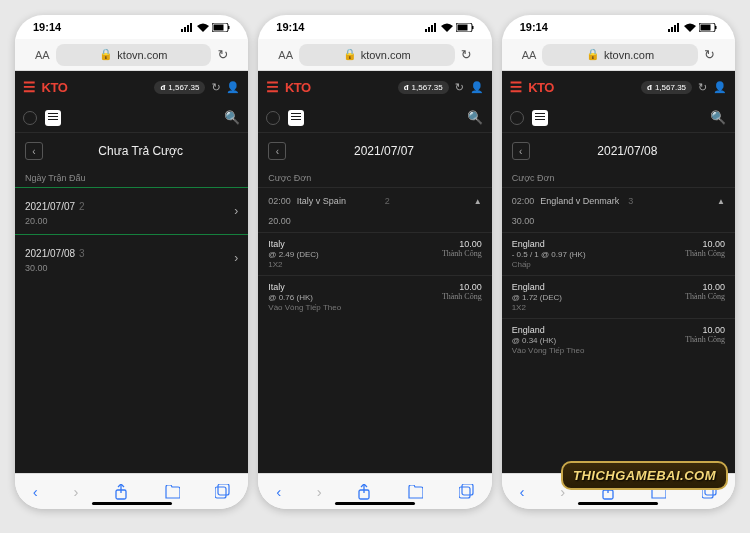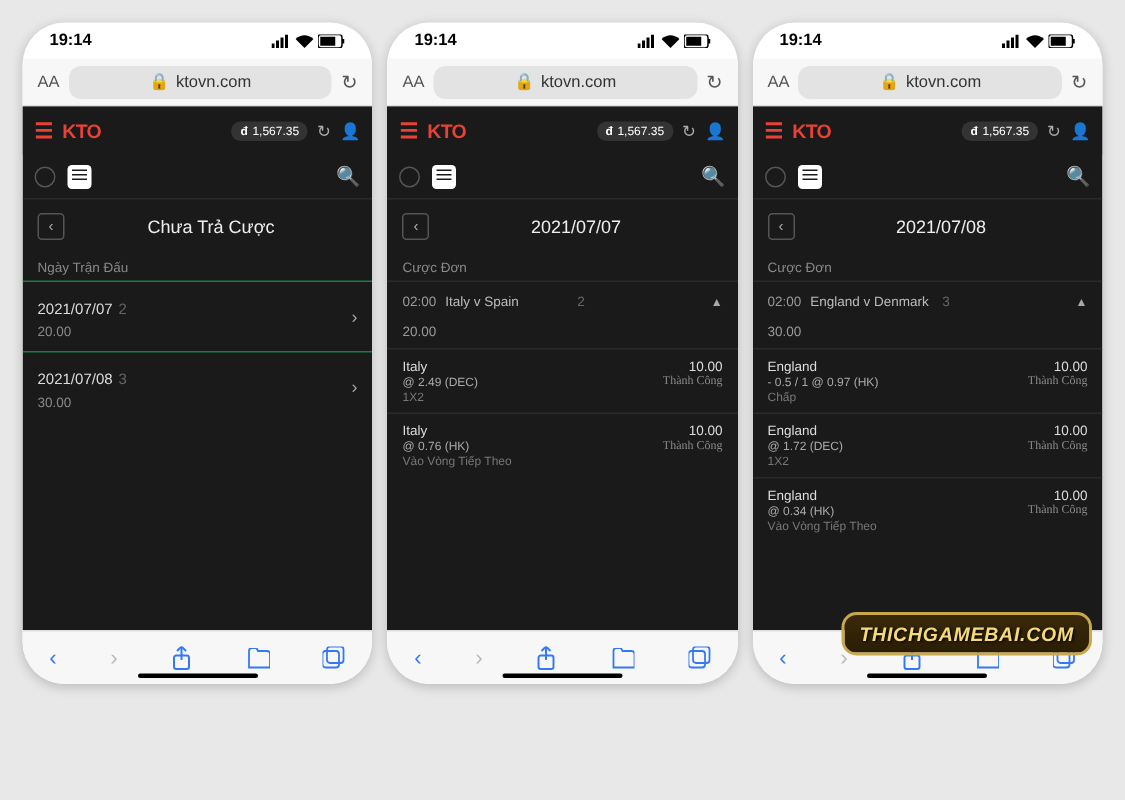--- a/index.html
+++ b/index.html
@@ -1,20 +1,20 @@
 <!DOCTYPE html>
 <html><head>
 <meta charset="utf-8">
 <style>
   * { margin: 0; padding: 0; box-sizing: border-box; }
   body { background: #e8e8e8; font-family: -apple-system, BlinkMacSystemFont, sans-serif; padding: 15px; display: flex; gap: 10px; justify-content: center; position: relative; }
-  .phone { width: 240px; height: 441px; background: #fff; border-radius: 28px; overflow: hidden; box-shadow: 0 2px 8px rgba(0,0,0,0.2); display: flex; flex-direction: column; position: relative; }
+  .phone { width: 240px; height: 494px; background: #fff; border-radius: 28px; overflow: hidden; box-shadow: 0 2px 8px rgba(0,0,0,0.2); display: flex; flex-direction: column; position: relative; }
   .status-bar { height: 24px; display: flex; justify-content: space-between; align-items: center; padding: 0 18px; font-size: 11px; font-weight: 600; color: #000; }
   .status-icons { display: flex; gap: 3px; align-items: center; }
-  .url-bar { height: 32px; display: flex; align-items: center; padding: 0 10px; gap: 6px; background: #f7f7f7; border-bottom: 1px solid #ddd; }
+  .url-bar { height: 32px; display: flex; align-items: center; padding: 0 20px; gap: 6px; background: #f7f7f7; border-bottom: 1px solid #ddd; }
   .url-aa { font-size: 11px; color: #555; }
   .url-pill { flex: 1; background: #e3e3e3; border-radius: 8px; height: 22px; display: flex; align-items: center; justify-content: center; gap: 4px; font-size: 11px; color: #333; }
   .url-refresh { color: #555; font-size: 13px; }
   .app-content { flex: 1; background: #1a1a1a; color: #fff; overflow-y: auto; display: flex; flex-direction: column; }
   .app-header { height: 32px; display: flex; align-items: center; padding: 0 8px; gap: 6px; background: #1a1a1a; }
   .menu-icon { color: #e94235; font-size: 14px; font-weight: bold; }
   .kto-logo { color: #e94235; font-weight: 900; font-size: 13px; letter-spacing: -0.5px; }
   .spacer { flex: 1; }
   .balance-pill { background: #333; border-radius: 10px; padding: 2px 6px; font-size: 8px; display: flex; align-items: center; gap: 3px; }
   .balance-currency { font-weight: bold; }

